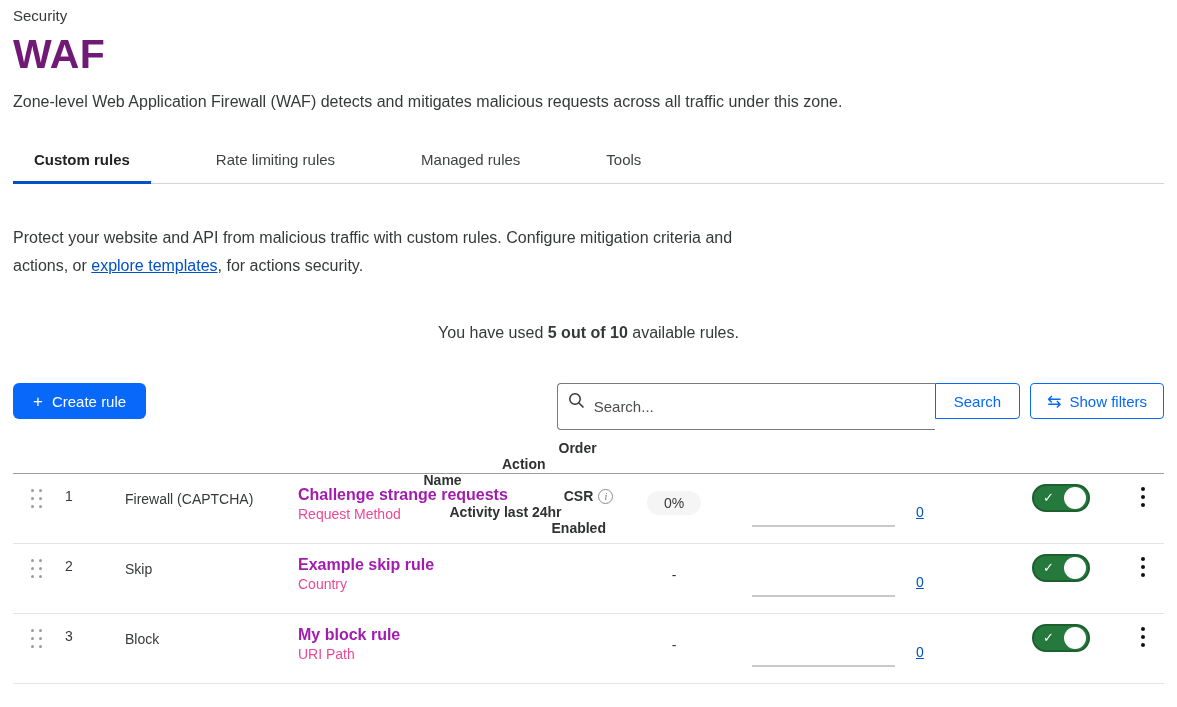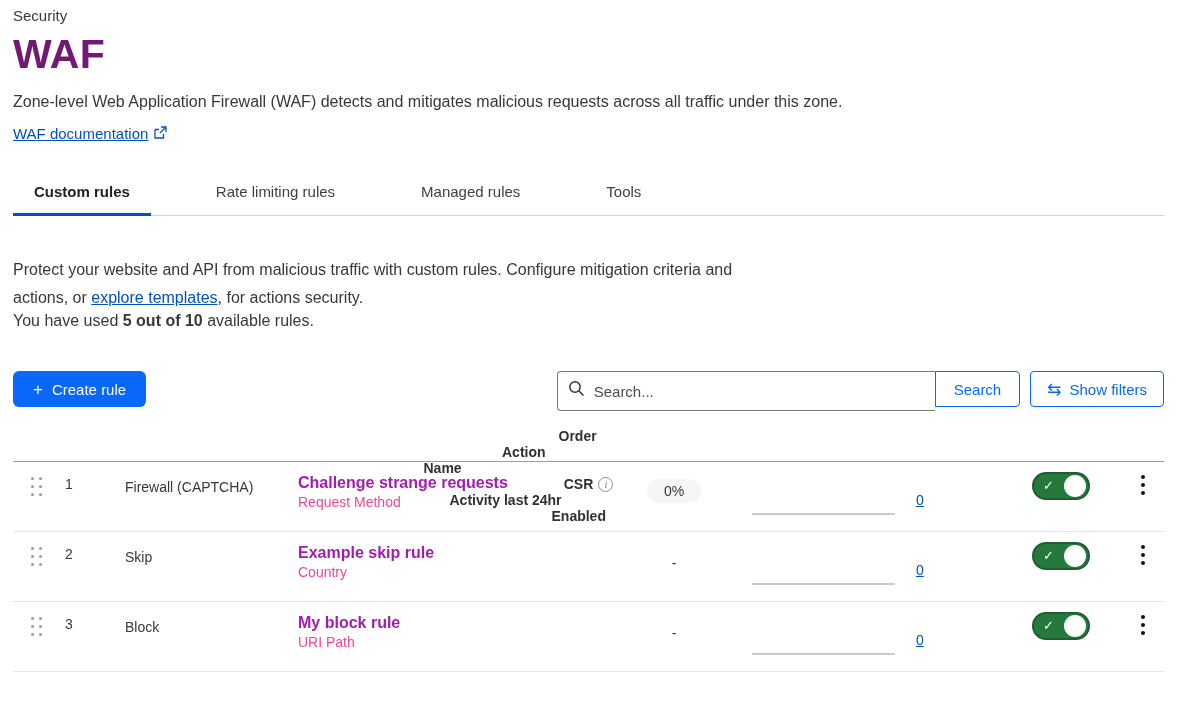--- a/index.html
+++ b/index.html
@@ -23,37 +23,37 @@
   
   .tabs { margin-top: 30px; display: flex; border-bottom: 1px solid #d5d5d5; gap: 44px; }
   .tab {
     padding: 10px 21px 13px; font-size: 15px; color: #3f4243;
     cursor: pointer; white-space: nowrap; margin-bottom: -1px;
   }
   .tab.active { font-weight: 700; color: #222; border-bottom: 3px solid #0051c3; }
 
   
   .intro { margin-top: 40px; font-size: 16px; line-height: 28px; max-width: 748px; }
-  .usage { font-size: 16px; }
+  .usage { margin-top: 44px; font-size: 16px; text-align: center; }
   .usage b { font-weight: 700; }
 
   
   .toolbar { margin-top: 41px; display: flex; justify-content: space-between; align-items: center; }
   .btn-primary {
     display: inline-flex; align-items: center; gap: 9px;
     background: #0768fa; color: #fff; border: none; border-radius: 6px;
     height: 36px; padding: 0 20px; font-size: 15px; cursor: pointer;
     font-family: inherit;
   }
   .btn-primary .plus { font-size: 17px; font-weight: 400; line-height: 1; }
   .toolbar-right { display: flex; align-items: center; }
   .search-widget { display: flex; height: 36px; }
   .search-box { position: relative; }
   .search-box input {
-    width: 378px; height: 40px; border: 1px solid #797979; border-right: none;
+    width: 378px; height: 47px; border: 1px solid #797979; border-right: none;
     border-radius: 4px 0 0 4px; padding: 0 10px 0 36px; font-size: 15px;
     font-family: inherit; color: #36393a; outline: none;
   }
   .search-box input::placeholder { color: #4a4d4e; }
   .search-icon { position: absolute; left: 11px; top: 9px; }
   .btn-search {
     height: 36px; padding: 0 18px; background: #fff; color: #0768fa;
     border: 1px solid #0768fa; border-radius: 0 4px 4px 0; font-size: 15px;
     cursor: pointer; font-family: inherit;
   }
@@ -119,31 +119,20 @@
 </style>
 </head>
 <body>
 
 <div class="page">
 
   <div class="breadcrumb">Security</div>
   <h1 class="page-title">WAF</h1>
   <div class="zone-desc">Zone-level Web Application Firewall (WAF) detects and mitigates malicious requests across all traffic under this zone.</div>
 
-  <div class="doc-row">
-    <a class="link doc-link">
-      <span>WAF documentation</span>
-      <span class="ext-icon">
-        <svg width="13" height="13" viewBox="0 0 13 13" fill="none">
-          <path d="M1 3.5 H5 M1 3.5 V12 H9.5 V8" stroke="#0051c3" stroke-width="1.3" fill="none"></path>
-          <path d="M7 1 H12 V6 M12 1 L6 7" stroke="#0051c3" stroke-width="1.3" fill="none"></path>
-        </svg>
-      </span>
-    </a>
-  </div>
 
   <div class="tabs">
     <div class="tab active">Custom rules</div>
     <div class="tab">Rate limiting rules</div>
     <div class="tab">Managed rules</div>
     <div class="tab">Tools</div>
   </div>
 
   <p class="intro"><span>Protect your website and API from malicious traffic with custom rules. Configure mitigation criteria and actions, or </span><a class="link">explore templates</a><span>, for actions security.</span></p>
 

